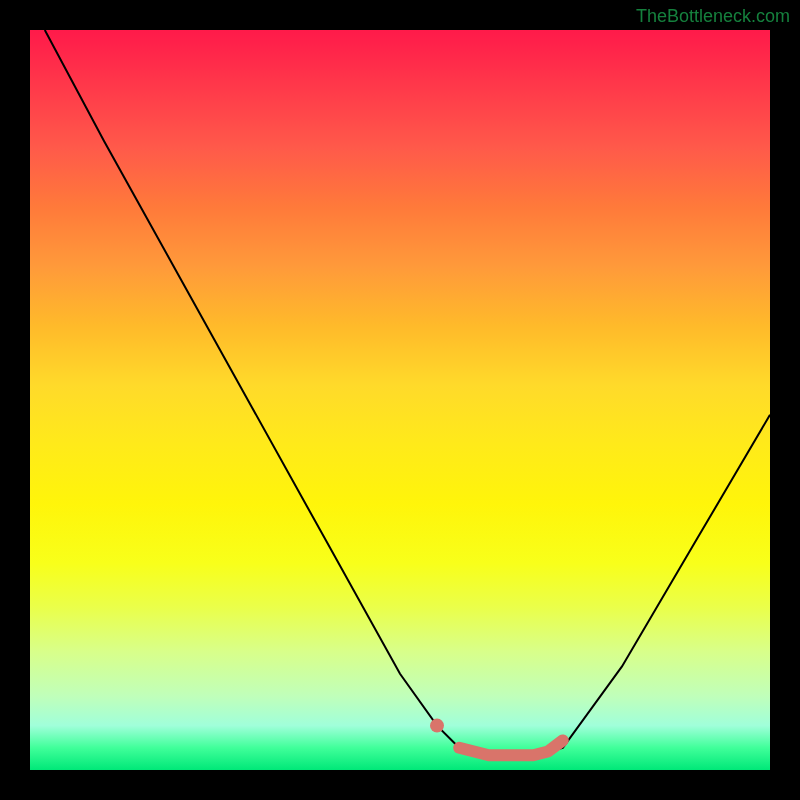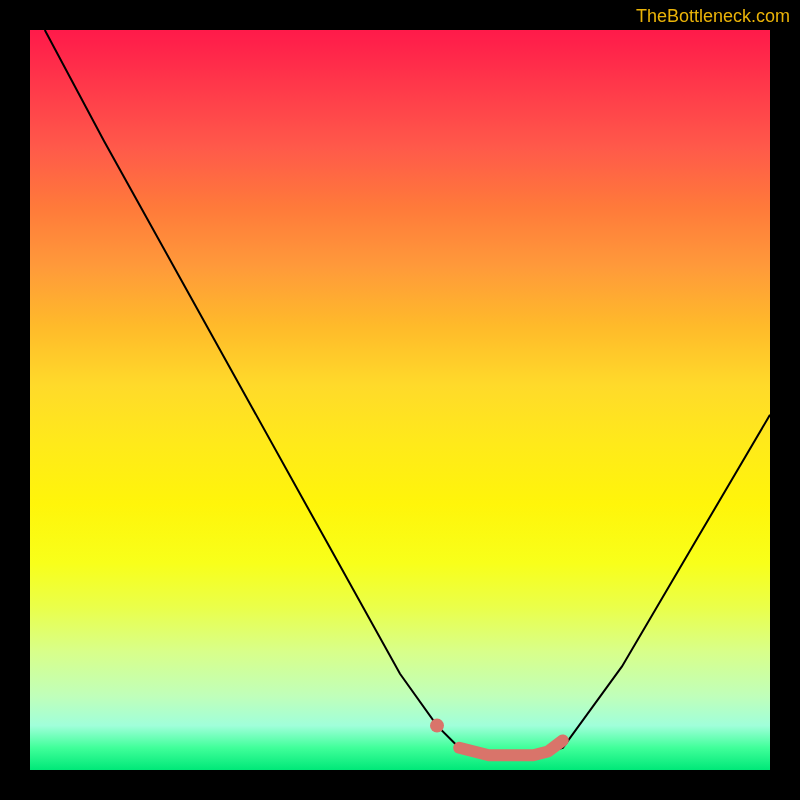--- a/index.html
+++ b/index.html
@@ -39,21 +39,21 @@
       #c0ffba 90%,
       #a0ffda 94%,
       #40ff9a 97%,
       #00e878 100%
     );
   }
   .watermark {
     position: absolute;
     top: 6px;
     right: 10px;
-    color: #eab308;
+    color: #15803d;
     font-size: 18px;
     z-index: 20;
   }
   svg.curve {
     position: absolute;
     left: 0;
     top: 0;
     width: 740px;
     height: 740px;
     z-index: 10;

